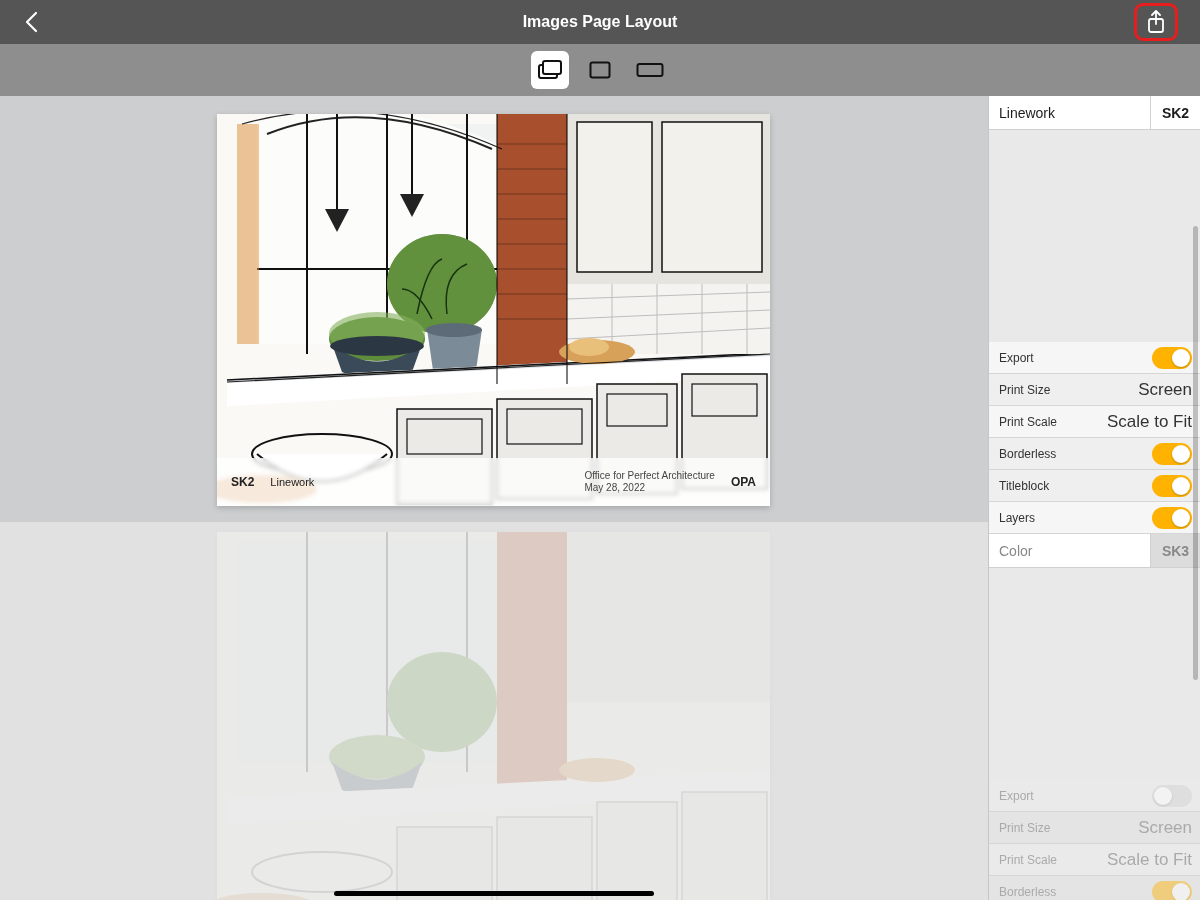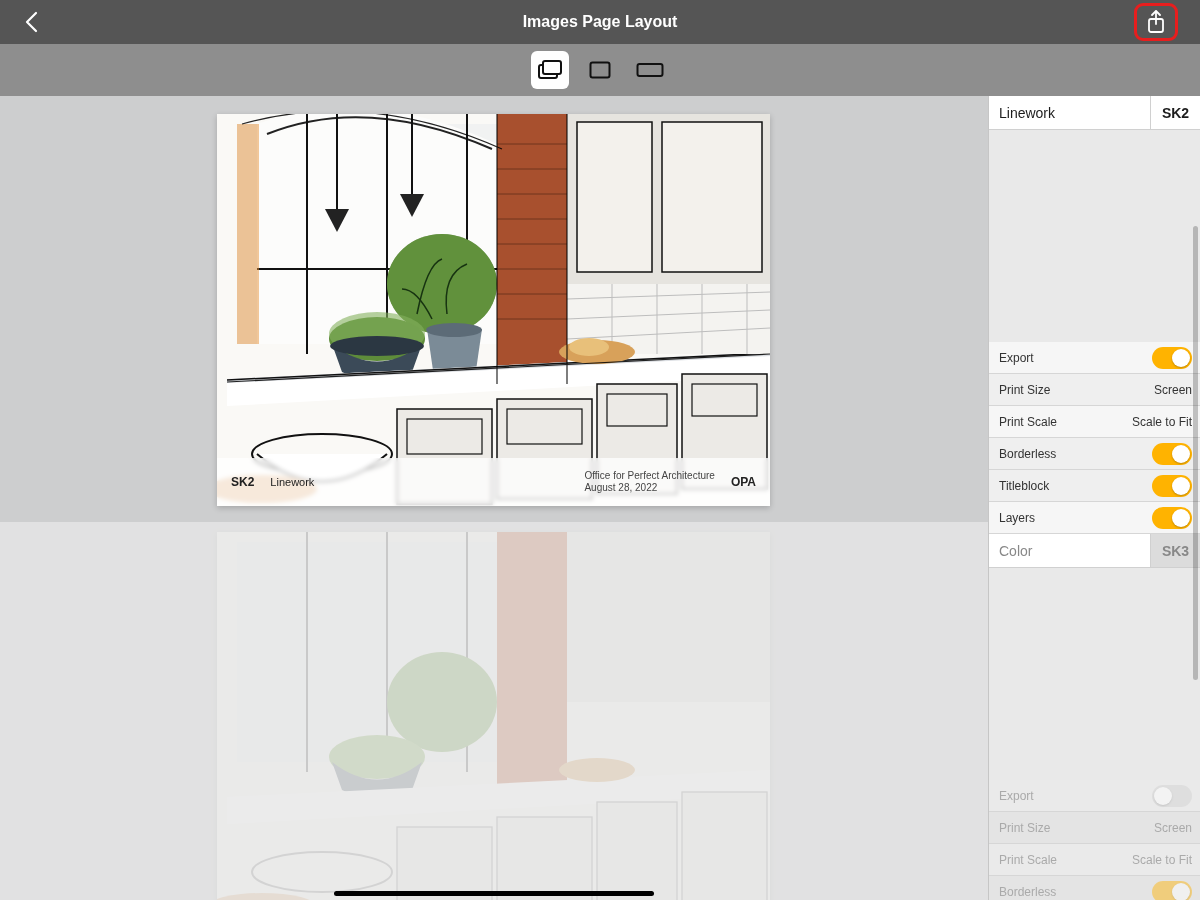--- a/index.html
+++ b/index.html
@@ -72,21 +72,21 @@
 
   .thumb { height: 212px; background:#e9e9e9; }
 
   .settings { }
   .row {
     height: 32px; display:flex; align-items:center; justify-content:space-between;
     padding: 0 8px 0 10px; font-size: 12px; color:#333;
     background:#efefef; border-bottom:1px solid #d6d6d6;
   }
   .row.alt { background:#f6f6f6;text-align:center; }
-  .row .val { color:#333; font-size: 12px; }
+  .row .val { color:#333; font-size: 17px; }
 
   .toggle {
     width: 40px; height: 22px; border-radius: 11px; background:#ffb300;
     position: relative;
   }
   .toggle::after {
     content:""; position:absolute; right:2px; top:2px; width:18px; height:18px;
     border-radius:50%; background:#fff; box-shadow:0 1px 2px rgba(0,0,0,.25);
   }
   .toggle.off { background:#d0d0d0; }
@@ -235,21 +235,21 @@
           <path d="M280 0 v270"></path>
             <path d="M350 0 v270"></path>
           <path d="M10 268 L553 240"></path>
         </g>
       </svg>
       <div class="titleblock">
         <span class="code">SK2</span>
         <span>Linework</span>
         <div class="center">
           <div>Office for Perfect Architecture</div>
-          <div>August 28, 2022</div>
+          <div>May 28, 2022</div>
         </div>
         <span class="logo">OPA</span>
       </div>
     </div>
   </div>
 
   <div class="page page2" style="position:relative;">
     <div class="card card2" style="left:217px; top:10px;">
       <svg class="art" viewBox="0 0 553 392" preserveAspectRatio="xMidYMid slice">
         <rect width="553" height="392" fill="#faf9f6"></rect>

